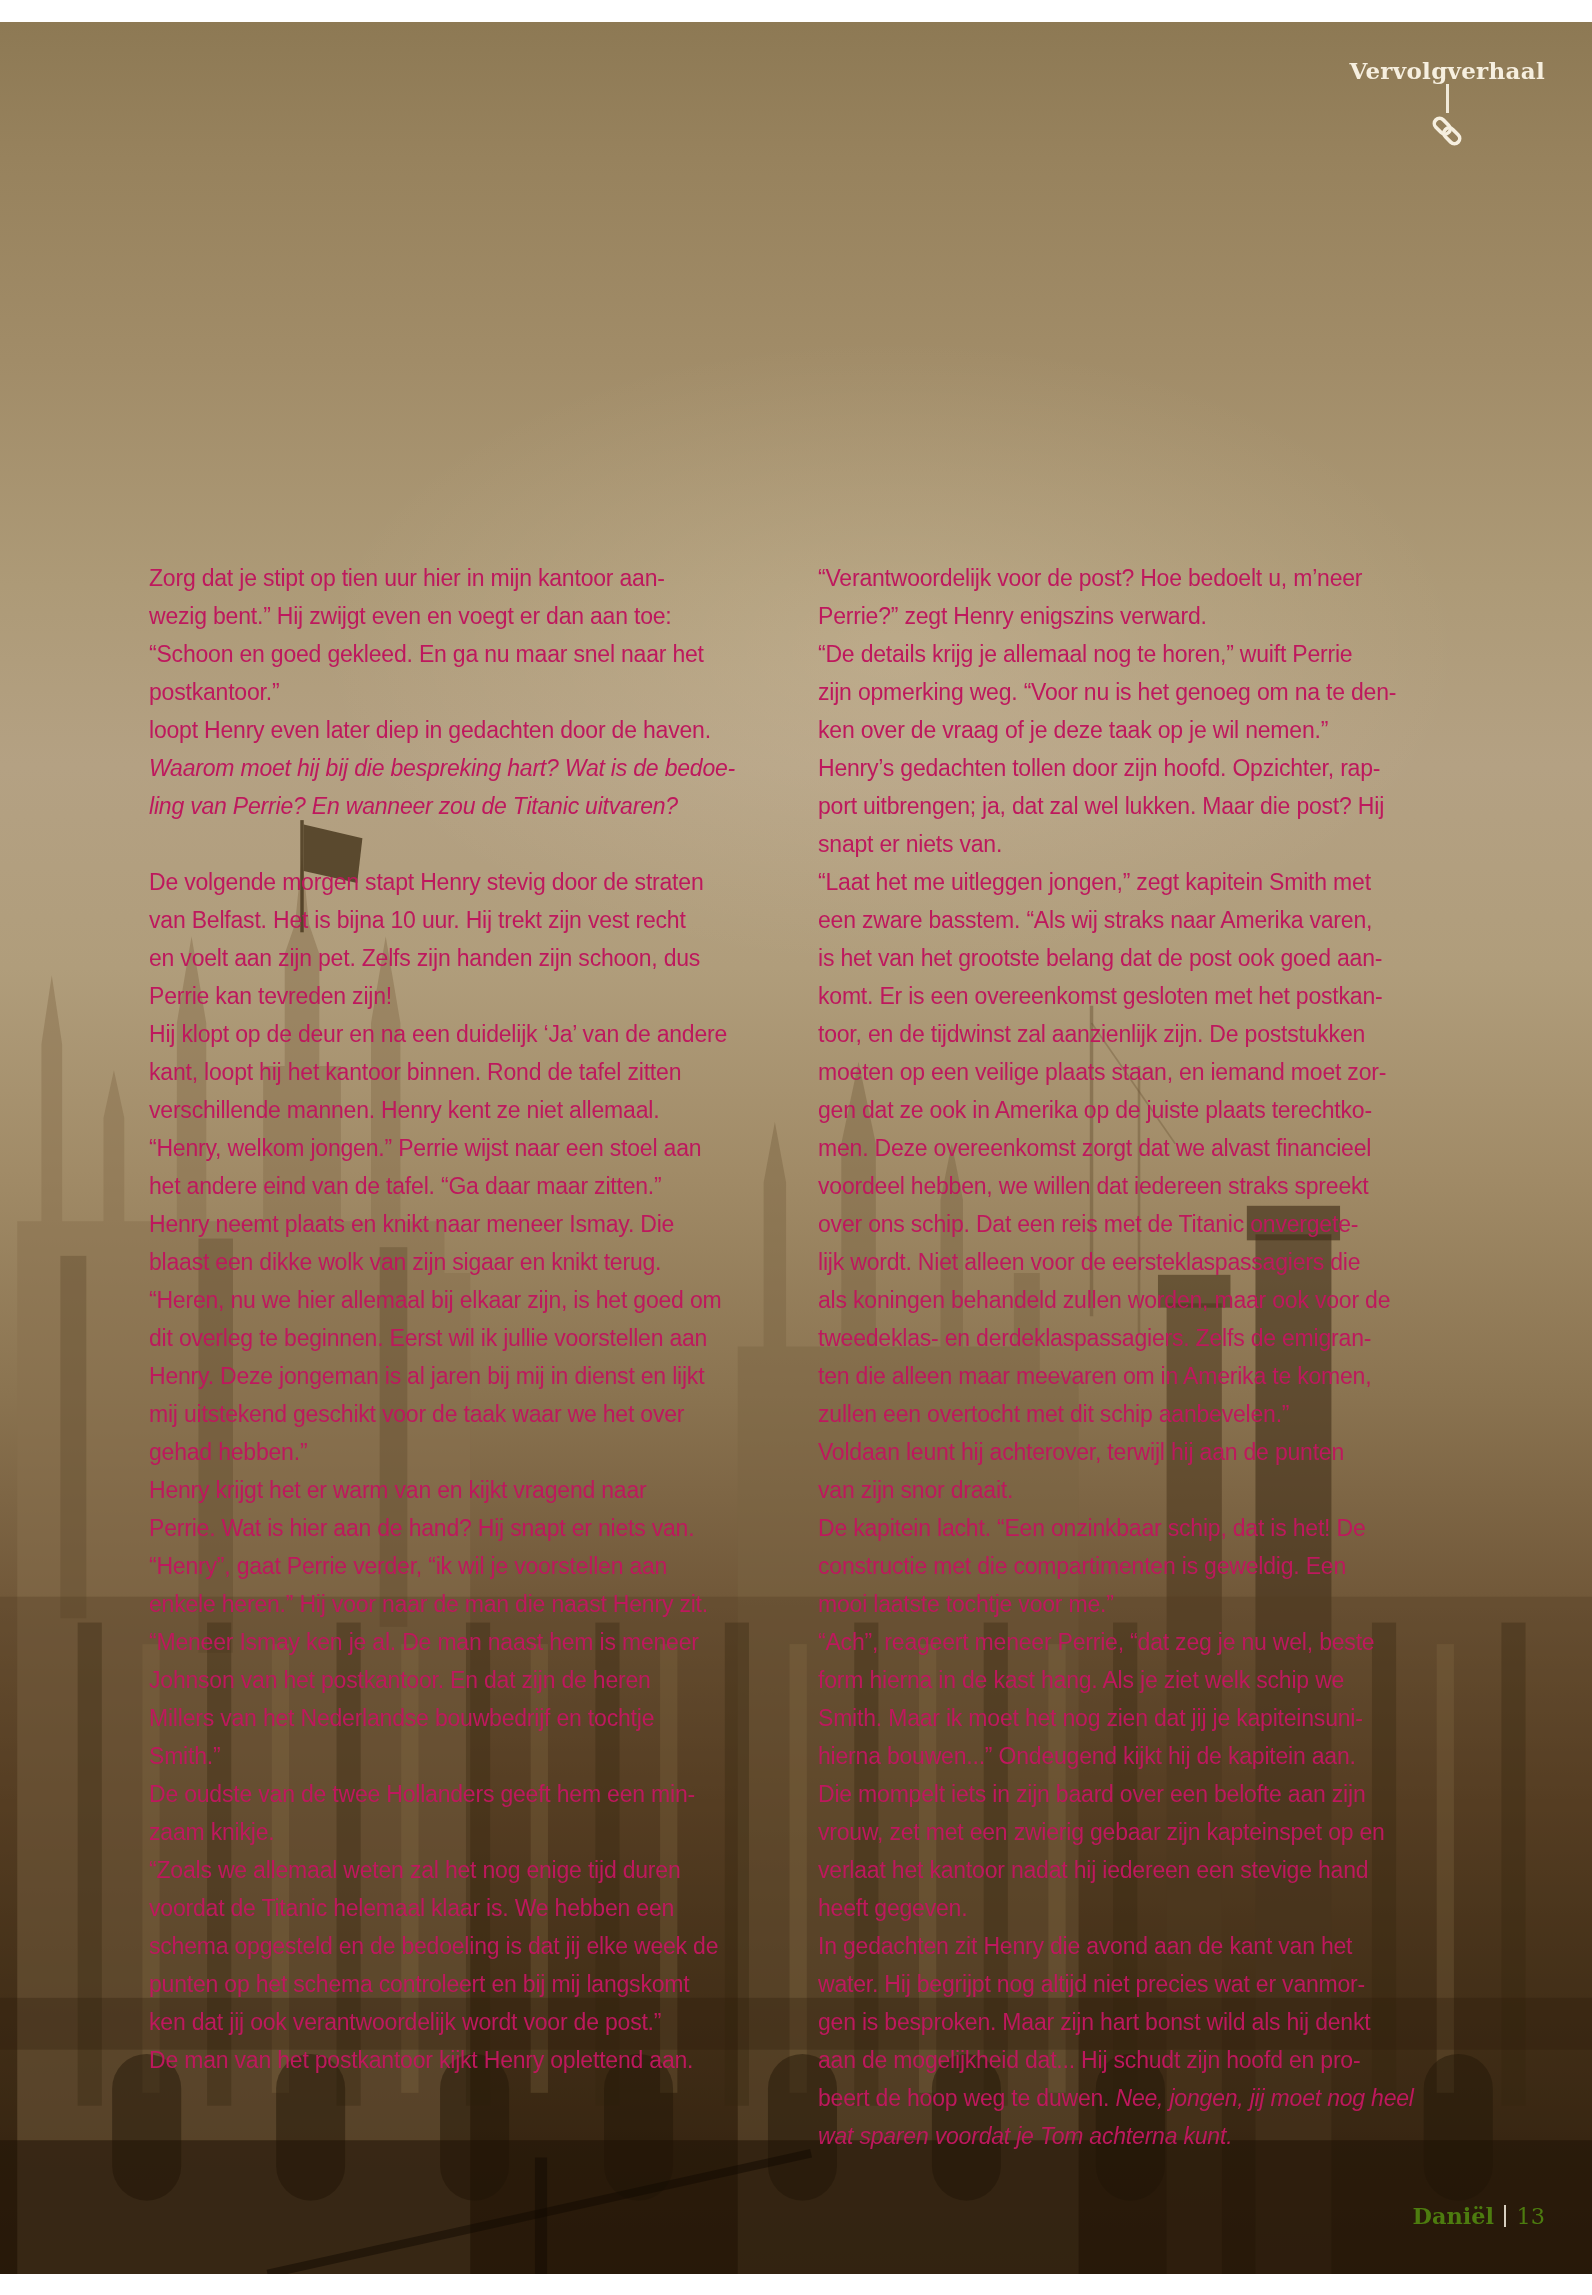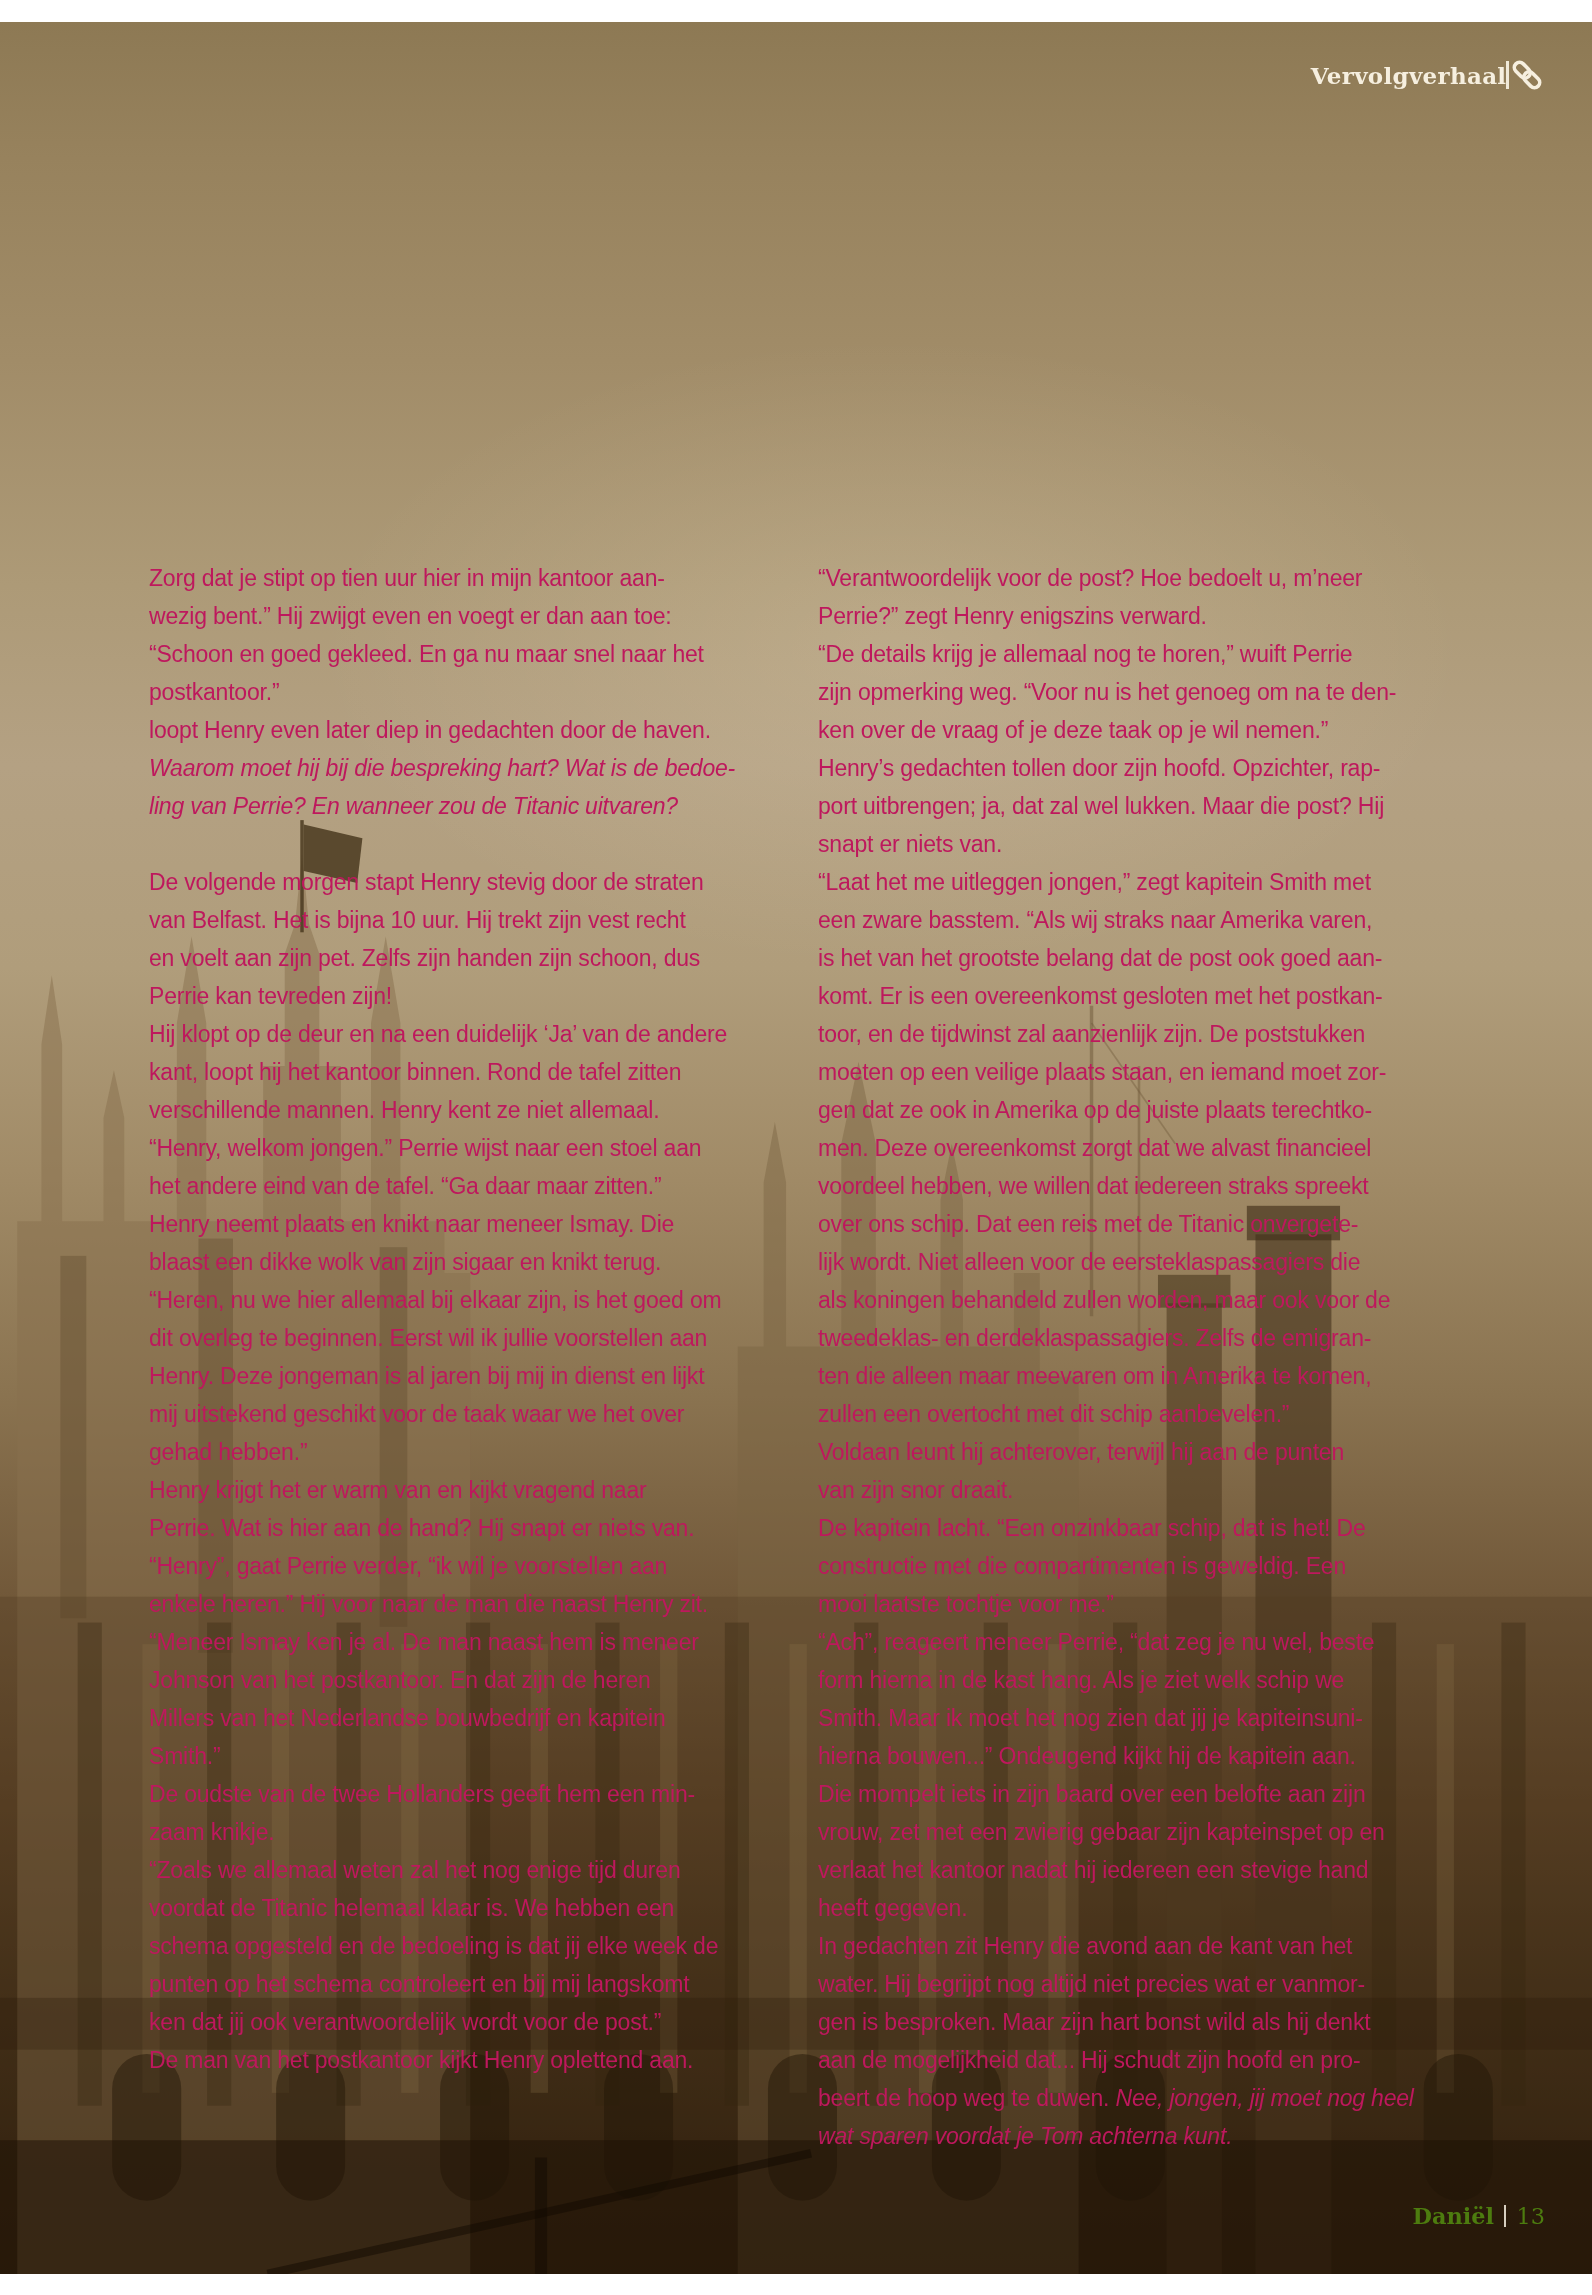--- a/index.html
+++ b/index.html
@@ -58,20 +58,21 @@
   }
   
   .header {
     position: absolute;
     top: 57px;
     right: 47px;
     display: flex;
     align-items: center;
     z-index: 3;
     color: #f6efdf;
+    flex-direction: column;
   }
   .header .section-title {
     font-family: "DejaVu Serif", serif;
     font-weight: 700;
     font-size: 23px;
     letter-spacing: 0.3px;
   }
   .header .divider-bar {
     width: 2.6px;
     height: 28.5px;
@@ -249,21 +250,21 @@
         <div class="line"><span>dit overleg te beginnen. Eerst wil ik jullie voorstellen aan</span></div>
         <div class="line"><span>Henry. Deze jongeman is al jaren bij mij in dienst en lijkt</span></div>
         <div class="line"><span>mij uitstekend geschikt voor de taak waar we het over</span></div>
         <div class="line"><span>gehad hebben.”</span></div>
         <div class="line"><span>Henry krijgt het er warm van en kijkt vragend naar</span></div>
         <div class="line"><span>Perrie. Wat is hier aan de hand? Hij snapt er niets van.</span></div>
         <div class="line"><span>“Henry”, gaat Perrie verder, “ik wil je voorstellen aan</span></div>
         <div class="line"><span>enkele heren.” Hij voor naar de man die naast Henry zit.</span></div>
         <div class="line"><span>“Meneer Ismay ken je al. De man naast hem is meneer</span></div>
         <div class="line"><span>Johnson van het postkantoor. En dat zijn de heren</span></div>
-        <div class="line"><span>Millers van het Nederlandse bouwbedrijf en kapitein</span></div>
+        <div class="line"><span>Millers van het Nederlandse bouwbedrijf en tochtje</span></div>
         <div class="line"><span>Smith.”</span></div>
         <div class="line"><span>De oudste van de twee Hollanders geeft hem een min-</span></div>
         <div class="line"><span>zaam knikje.</span></div>
         <div class="line"><span>“Zoals we allemaal weten zal het nog enige tijd duren</span></div>
         <div class="line"><span>voordat de Titanic helemaal klaar is. We hebben een</span></div>
         <div class="line"><span>schema opgesteld en de bedoeling is dat jij elke week de</span></div>
         <div class="line"><span>punten op het schema controleert en bij mij langskomt</span></div>
         <div class="line"><span>ken dat jij ook verantwoordelijk wordt voor de post.”</span></div>
         <div class="line"><span>De man van het postkantoor kijkt Henry oplettend aan.</span></div>
       </div>

